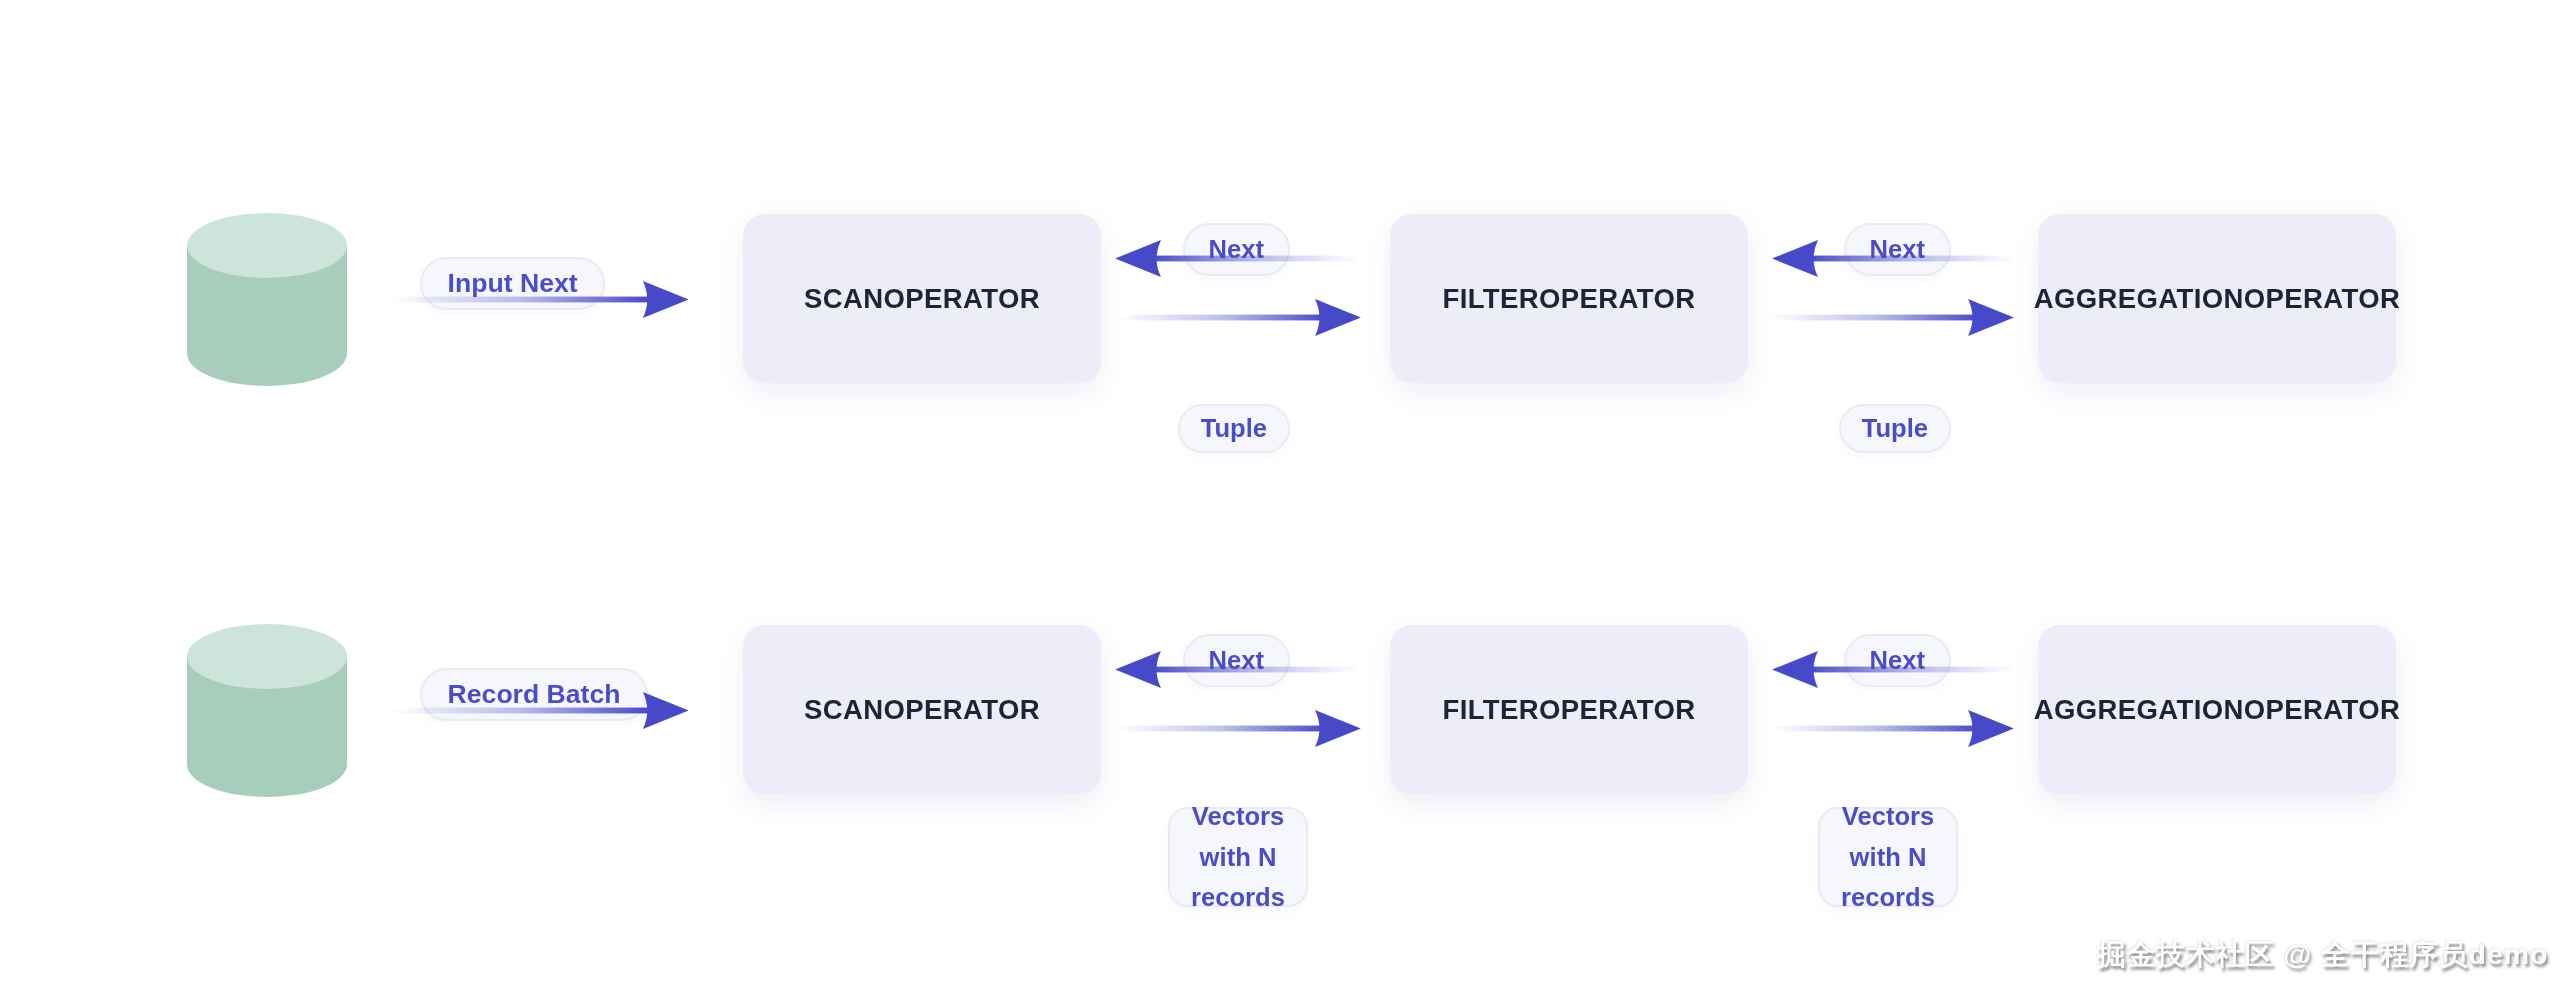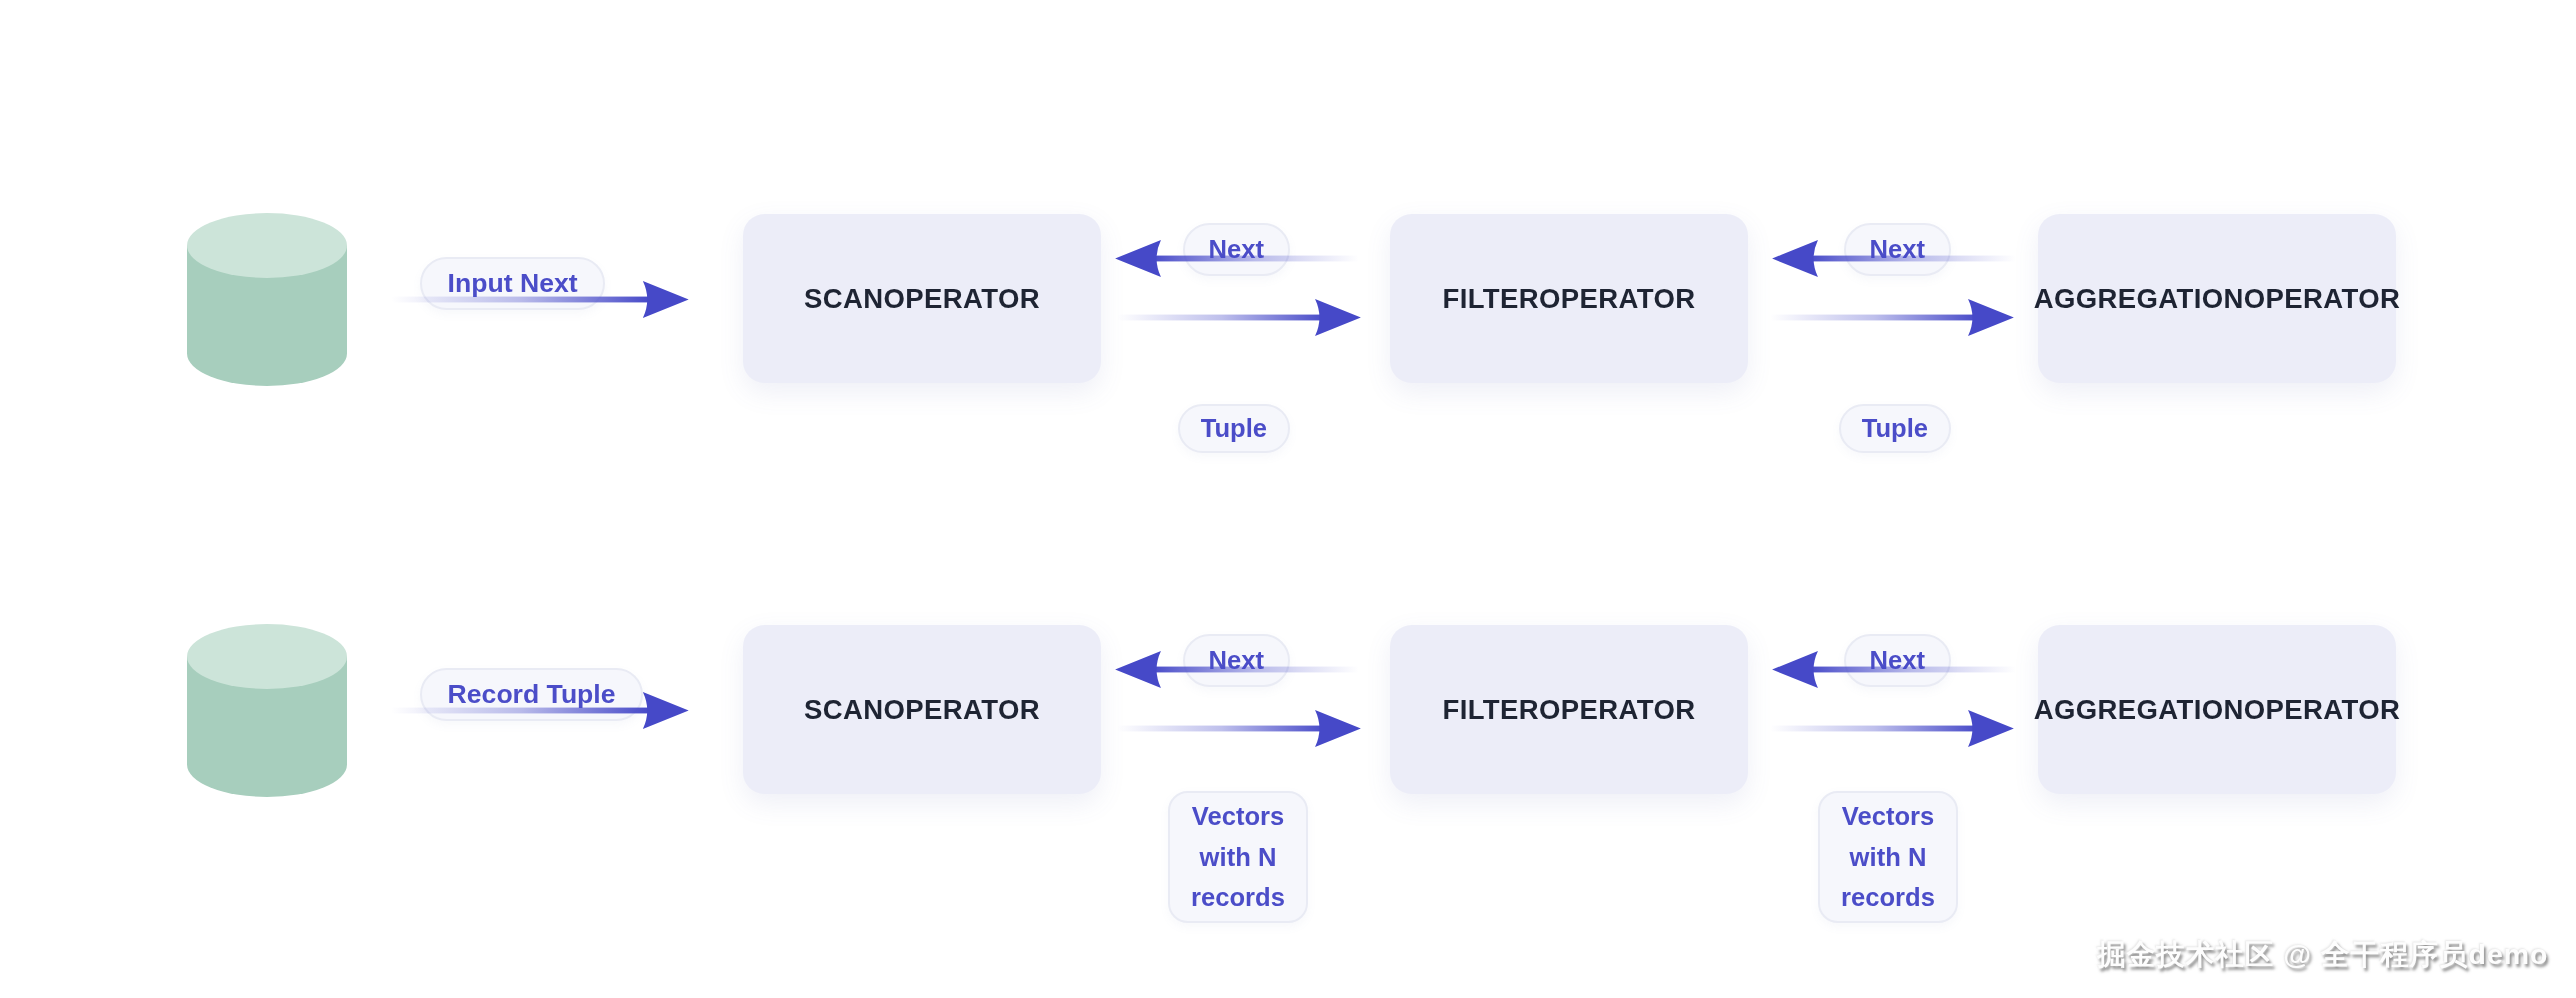--- a/index.html
+++ b/index.html
@@ -55,21 +55,21 @@
     margin-top:48px;
   }
   .src-pill{left:420px;top:209px;height:53px;padding:0 25.6px;}
   .next-pill{top:175px;height:53px;padding:0 23.6px;font-size:25.6px;}
   .g0.next-pill{left:1183px}
   .g1.next-pill{left:1844px}
   .bottom-pill{top:356px;height:49px;padding:0 20.7px;font-size:25.6px;}
   .g0.bottom-pill{left:1178px}
   .g1.bottom-pill{left:1839px}
   .bottom-pill.tall{
-    top:332px;width:140px;height:132px;padding:0 7.9px;
+    top:348px;width:140px;height:100px;padding:0 7.9px;
     border-radius:19.7px;
     flex-direction:column;line-height:1.6;font-size:25.6px;align-items:center;
   }
   .g0.bottom-pill.tall{left:1168px}
   .g1.bottom-pill.tall{left:1818px}
   .bl{display:block;text-align:center;}
 
   
   .arrow{position:absolute;overflow:visible;}
   .src-arrow{left:390px;top:280px;width:300px;height:39px;}
@@ -170,21 +170,21 @@
   </div>
 
   <div class="row row-b">
 
     <svg class="db" viewBox="0 0 163 176">
       <path d="M0 33 L0 143 A81.5 33 0 0 0 163 143 L163 33 Z" fill="var(--db_body)"></path>
       <ellipse cx="81.5" cy="33" rx="81.5" ry="33" fill="var(--db_top)"></ellipse>
     </svg>
 
     <div class="pill src-pill">
-      <span>Record Tuple</span>
+      <span>Record Batch</span>
     </div>
 
     <svg class="arrow src-arrow" viewBox="0 0 305 40">
       <rect x="0" y="17" width="266" height="6" fill="url(#grad-r)"></rect>
       <path class="head" d="M305 20 L258 1 Q267 20 258 39 Z"></path>
     </svg>
 
     <div class="op-box col-0">
       <div class="op-line">SCAN</div>
       <div class="op-line">OPERATOR</div>

